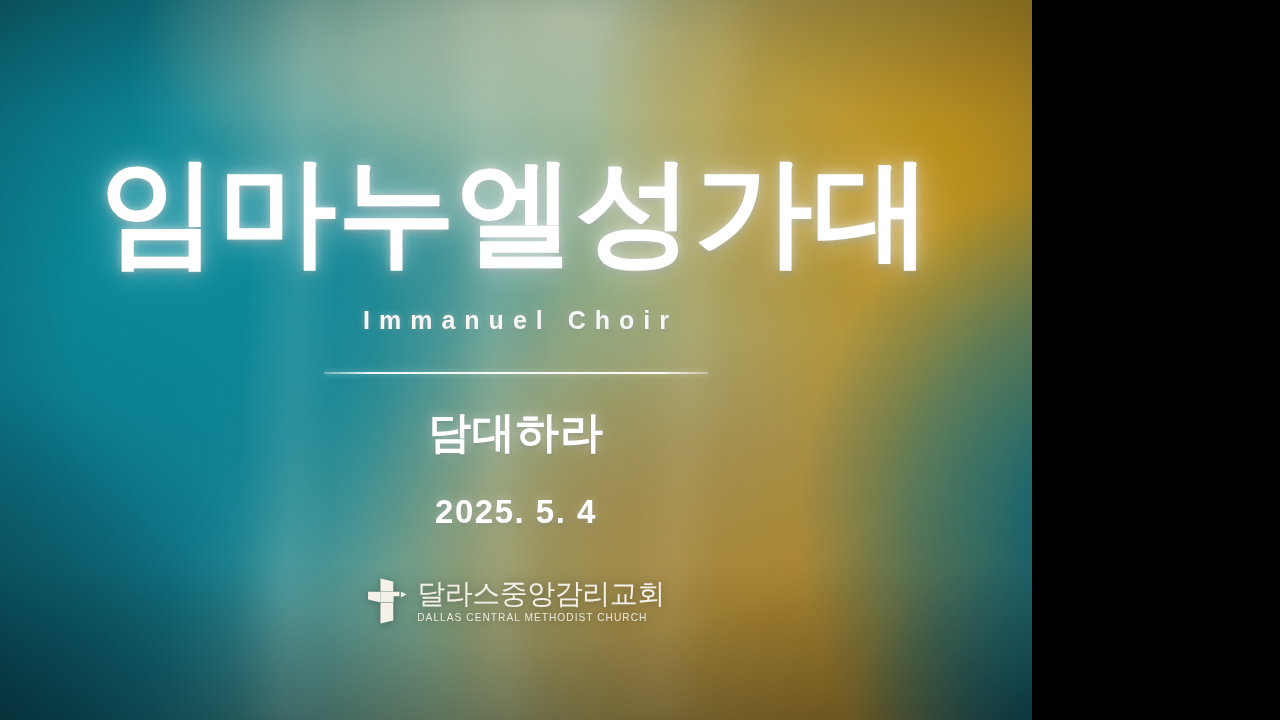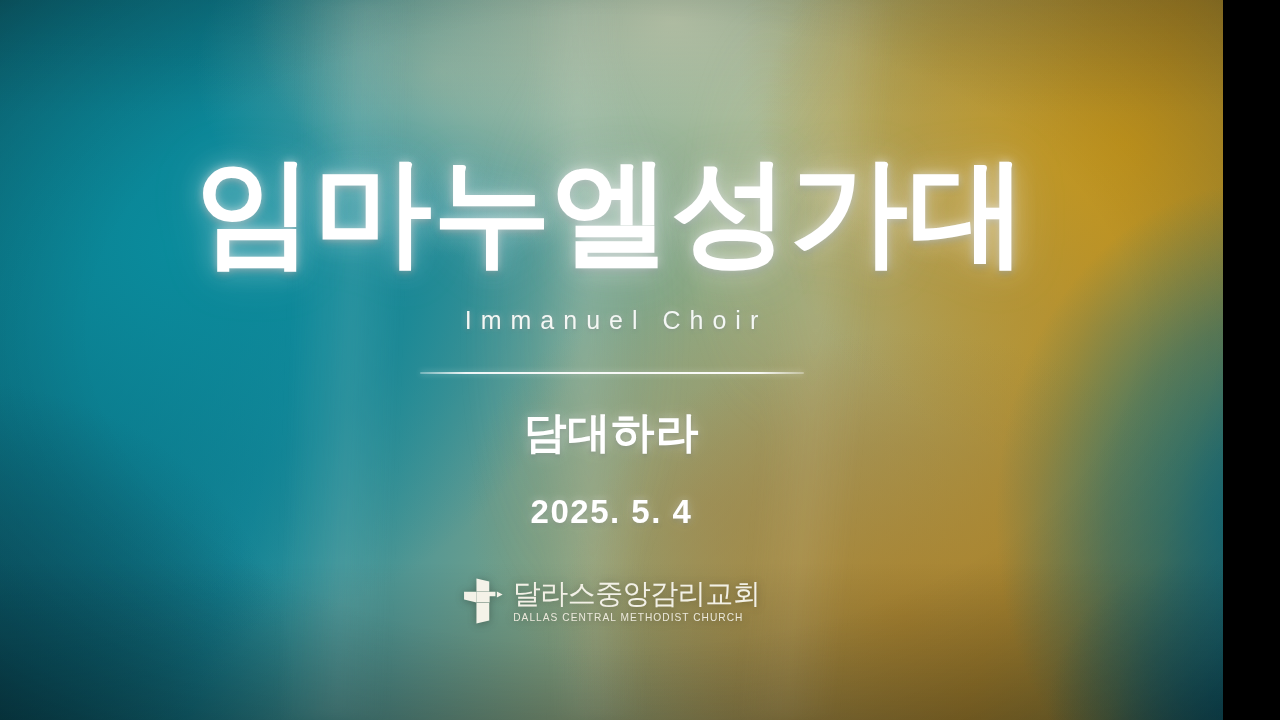--- a/index.html
+++ b/index.html
@@ -7,21 +7,21 @@
     margin: 0;
     padding: 0;
     background: #000;
   }
   body {
     font-family: "Liberation Sans", "DejaVu Sans", sans-serif;
   }
 
   #slide {
     position: relative;
-    width: 1223px;
+    width: 1032px;
     height: 720px;
     overflow: hidden;
     background: #2f7e82;
     isolation: isolate;
   }
 
   
   .bg-layer {
     position: absolute;
     inset: 0;
@@ -129,21 +129,21 @@
       0 3px 7px rgba(30,50,55,0.35);
     white-space: nowrap;
   }
 
   .choir-subtitle {
     position: absolute;
     top: 306px;
     left: 0;
     right: 0;
     font-size: 25px;
-    font-weight: 400;
+    font-weight: 700;
     color: #f4f7f4;
     letter-spacing: 9px;
     text-indent: 9px;
     text-shadow:
       0 0 6px rgba(255,255,255,0.45),
       0 1px 4px rgba(40,60,60,0.40);
     white-space: nowrap;
   }
 
   .divider {

